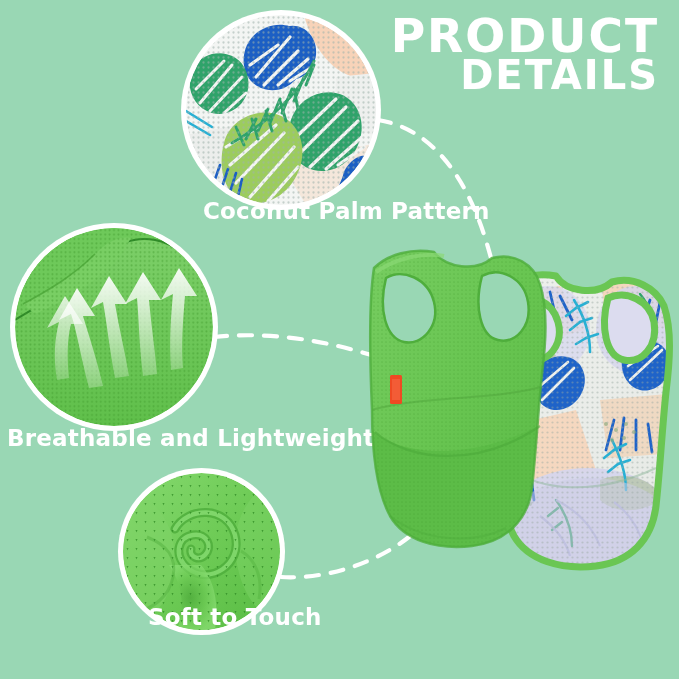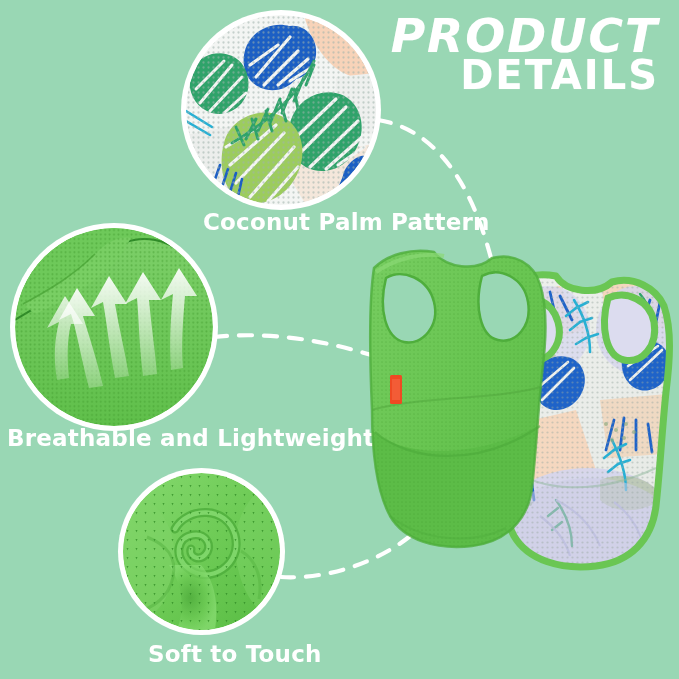--- a/index.html
+++ b/index.html
@@ -11,40 +11,40 @@
   #stage{position:relative;width:679px;height:679px;background:#99d7b4;overflow:hidden;}
 
   
   .title{
     position:absolute;right:20px;top:14px;
     text-align:right;color:#ffffff;
     font-family:"DejaVu Sans","Liberation Sans",sans-serif;
     font-weight:bold;letter-spacing:1px;line-height:0.92;
     text-shadow:0 0 1px rgba(255,255,255,.4);
   }
-  .title .l1{display:block;font-size:47px;letter-spacing:2px;font-style:italic;}
+  .title .l1{display:block;font-size:47px;letter-spacing:2px;}
   .title .l2{display:block;font-size:40px;letter-spacing:2px;}
 
   
   .circ{position:absolute;border-radius:50%;overflow:hidden;
         box-shadow:0 0 0 5px #ffffff;background:#ffffff;}
   #circle-pattern{left:186px;top:15px;width:190px;height:190px;}
   #circle-breathable{left:15px;top:228px;width:198px;height:198px;}
   #circle-soft{left:123px;top:473px;width:157px;height:157px;}
   .circ svg{display:block;width:100%;height:100%;}
 
   
   .cap{
     position:absolute;color:#ffffff;font-weight:bold;
     font-family:"DejaVu Sans","Liberation Sans",sans-serif;
     font-size:23px;letter-spacing:0.2px;white-space:nowrap;
   }
-  #cap-pattern{left:203px;top:209px;}
+  #cap-pattern{left:203px;top:198px;}
   #cap-breathable{left:7px;top:425px;text-align:right;}
-  #cap-soft{left:148px;top:641px;}
+  #cap-soft{left:148px;top:604px;}
 
   
   #connectors,#product{position:absolute;left:0;top:0;width:679px;height:679px;}
   #connectors{pointer-events:none;}
   .dash{fill:none;stroke:#ffffff;stroke-width:4.2;stroke-linecap:round;
         stroke-dasharray:13 12;}
 </style>
 </head>
 <body>
 

